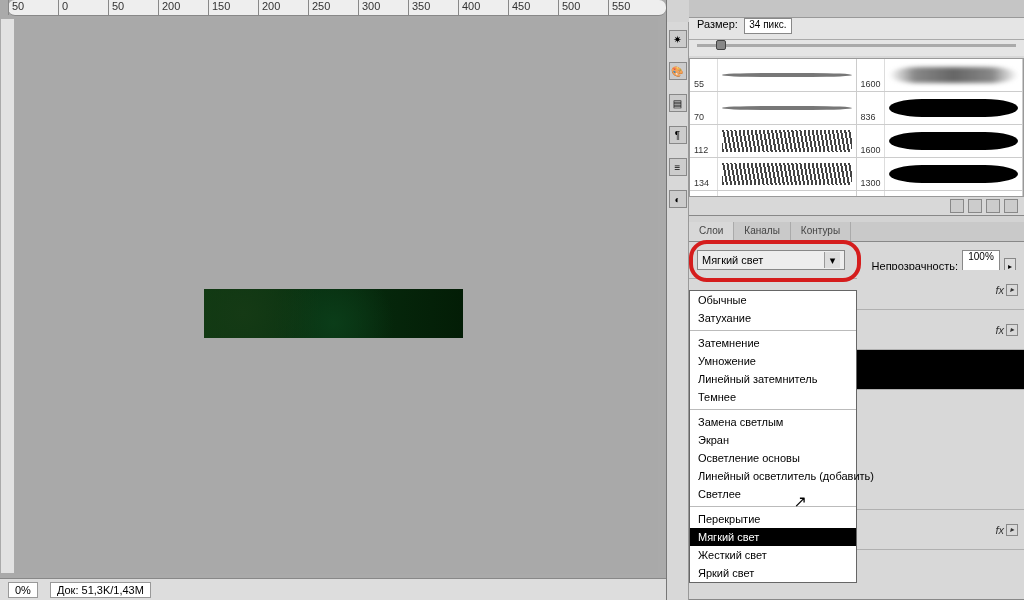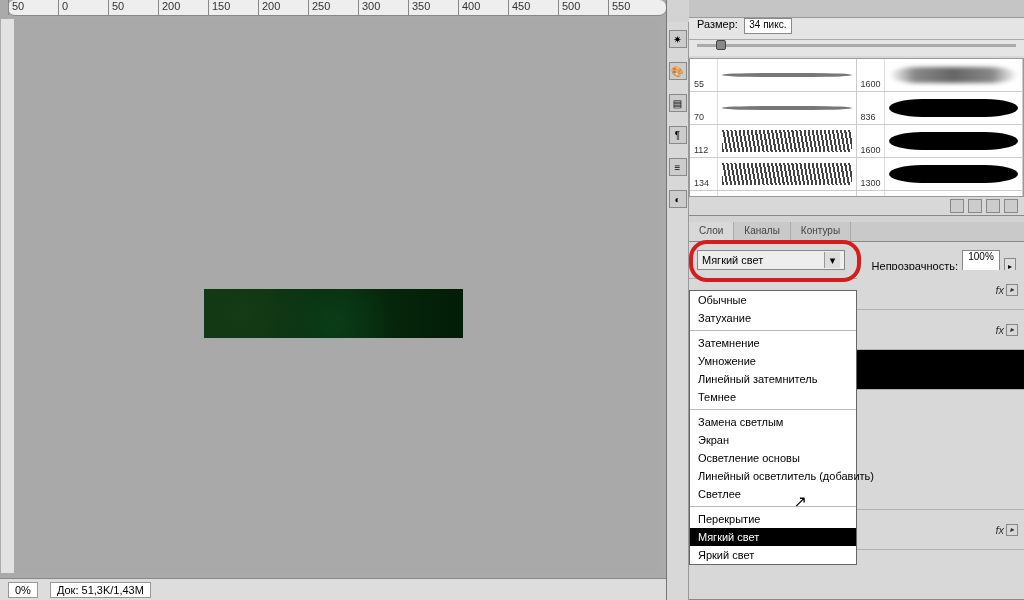--- a/index.html
+++ b/index.html
@@ -231,20 +231,21 @@
           <div class="dd-item">Темнее</div>
           <div class="dd-sep"></div>
           <div class="dd-item">Замена светлым</div>
           <div class="dd-item">Экран</div>
           <div class="dd-item">Осветление основы</div>
           <div class="dd-item">Линейный осветлитель (добавить)</div>
           <div class="dd-item">Светлее</div>
           <div class="dd-sep"></div>
           <div class="dd-item">Перекрытие</div>
           <div class="dd-item sel">Мягкий свет</div>
+          <div class="dd-item">Жесткий свет</div>
           <div class="dd-item">Яркий свет</div>
         </div>
       <div class="cursor"></div>
     </div>
 
     <div class="layer-list">
       <div class="lrow">
         <span class="fx">fx</span>
         <div class="fx-btn">▸</div>
       </div>

